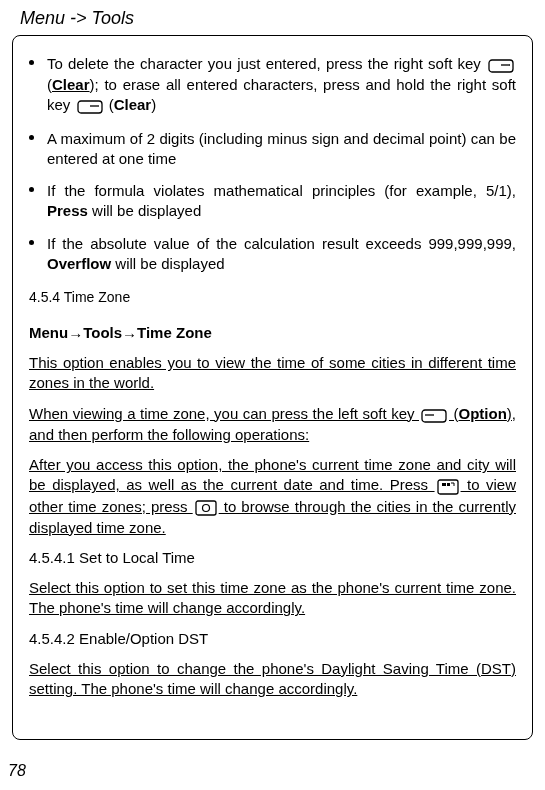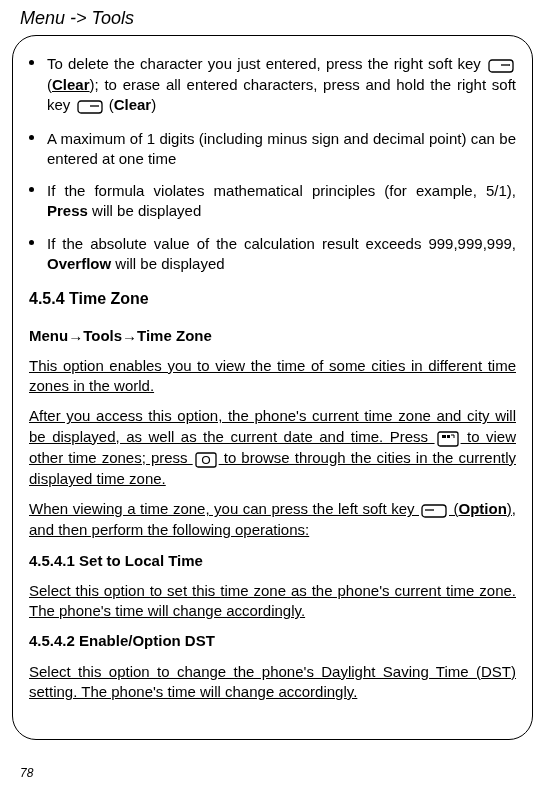--- a/index.html
+++ b/index.html
@@ -12,21 +12,21 @@
     font-size: 15px;
     position: relative;
   }
   .header {
     font-style: italic;
     font-size: 18px;
     padding: 8px 0 6px 20px;
   }
   .content-border {
     border: 1.5px solid #000;
-    border-radius: 24px;
+    border-radius: 8px;
     margin: 0 12px;
     padding: 18px 16px 20px 16px;
     height: 705px;
     line-height: 1.35;
     text-align: justify;
   }
   ul { list-style: none; }
   li {
     position: relative;
     padding-left: 18px;
@@ -37,46 +37,46 @@
     left: 0;
     top: 6px;
     width: 5px;
     height: 5px;
     background: #000;
     border-radius: 50%;
   }
   .bold { font-weight: bold; }
   .underline { text-decoration: underline; }
   .section-title {
-    font-weight: bold;
-    font-size: 16px;
+    font-weight: normal;
+    font-size: 14px;
     margin: 14px 0 10px 0;
   }
   .breadcrumb {
     font-weight: bold;
     margin-bottom: 10px;
     margin-top: 16px;
   }
   .arrow { font-family: Arial; }
   p { margin-bottom: 10px; text-decoration: underline; }
   .sub-title {
-    font-weight: bold;
+    font-weight: normal;
     margin: 10px 0 10px 0;
   }
   .icon-key {
     display: inline-block;
     vertical-align: middle;
     margin: 0 2px;
   }
   .page-num {
     position: absolute;
     bottom: 10px;
-    left: 20px;
+    left: 8px;
     font-style: italic;
-    font-size: 12px;
+    font-size: 16px;
   }
   svg { display: inline-block; vertical-align: middle; }
 </style>
 </head>
 <body>
 
 <div class="header">Menu -&gt; Tools</div>
 
 <div class="content-border">
 
@@ -86,57 +86,57 @@
       <span>To delete the character you just entered, press the right soft key </span><span class="icon-key"><svg width="26" height="14">
             <rect x="1" y="1" width="24" height="12" rx="3" fill="none" stroke="#000" stroke-width="1.3"></rect>
             <line x1="13" y1="6" x2="22" y2="6" stroke="#000" stroke-width="1.3"></line>
           </svg></span><span> (</span><span class="bold underline">Clear</span><span>); to erase all entered characters, press and hold the right soft key </span><span class="icon-key"><svg width="26" height="14">
             <rect x="1" y="1" width="24" height="12" rx="3" fill="none" stroke="#000" stroke-width="1.3"></rect>
             <line x1="13" y1="6" x2="22" y2="6" stroke="#000" stroke-width="1.3"></line>
           </svg></span><span> (</span><span class="bold">Clear</span><span>)</span>
     </li>
     <li>
       <span class="dot"></span>
-      <span>A maximum of 1 digits (including minus sign and decimal point) can be entered at one time</span>
+      <span>A maximum of 2 digits (including minus sign and decimal point) can be entered at one time</span>
     </li>
     <li>
       <span class="dot"></span>
       <span>If the formula violates mathematical principles (for example, 5/1), </span><span class="bold">Press</span><span> will be displayed</span>
     </li>
     <li>
       <span class="dot"></span>
       <span>If the absolute value of the calculation result exceeds 999,999,999, </span><span class="bold">Overflow</span><span> will be displayed</span>
     </li>
   </ul>
 
   <div class="section-title">4.5.4 Time Zone</div>
 
   <div class="breadcrumb">
     <span>Menu</span><span class="arrow">→</span><span>Tools</span><span class="arrow">→</span><span>Time Zone</span>
   </div>
 
   <p>This option enables you to view the time of some cities in different time zones in the world.</p>
 
   <p>
+    <span>When viewing a time zone, you can press the left soft key </span><span class="icon-key"><svg width="26" height="14">
+          <rect x="1" y="1" width="24" height="12" rx="3" fill="none" stroke="#000" stroke-width="1.3"></rect>
+          <line x1="4" y1="6" x2="13" y2="6" stroke="#000" stroke-width="1.3"></line>
+        </svg></span><span> (</span><span class="bold">Option</span><span>), and then perform the following operations:</span>
+  </p>
+
+  <p>
     <span>After you access this option, the phone's current time zone and city will be displayed, as well as the current date and time. Press </span><span class="icon-key"><svg width="22" height="16">
           <rect x="1" y="1" width="20" height="14" rx="2" fill="none" stroke="#000" stroke-width="1.3"></rect>
           <rect x="5" y="4" width="4" height="3" fill="#000"></rect>
           <rect x="10" y="4" width="3" height="3" fill="#000"></rect>
           <path d="M14 4 L17 4 L17 7" fill="none" stroke="#000" stroke-width="1"></path>
         </svg></span><span> to view other time zones; press </span><span class="icon-key"><svg width="22" height="16">
           <rect x="1" y="1" width="20" height="14" rx="2" fill="none" stroke="#000" stroke-width="1.3"></rect>
           <circle cx="11" cy="8" r="3.5" fill="none" stroke="#000" stroke-width="1.2"></circle>
         </svg></span><span> to browse through the cities in the currently displayed time zone.</span>
-  </p>
-
-  <p>
-    <span>When viewing a time zone, you can press the left soft key </span><span class="icon-key"><svg width="26" height="14">
-          <rect x="1" y="1" width="24" height="12" rx="3" fill="none" stroke="#000" stroke-width="1.3"></rect>
-          <line x1="4" y1="6" x2="13" y2="6" stroke="#000" stroke-width="1.3"></line>
-        </svg></span><span> (</span><span class="bold">Option</span><span>), and then perform the following operations:</span>
   </p>
 
   <div class="sub-title">4.5.4.1 Set to Local Time</div>
   <p>Select this option to set this time zone as the phone's current time zone. The phone's time will change accordingly.</p>
 
   <div class="sub-title">4.5.4.2 Enable/Option DST</div>
   <p>Select this option to change the phone's Daylight Saving Time (DST) setting. The phone's time will change accordingly.</p>
 
 </div>
 

